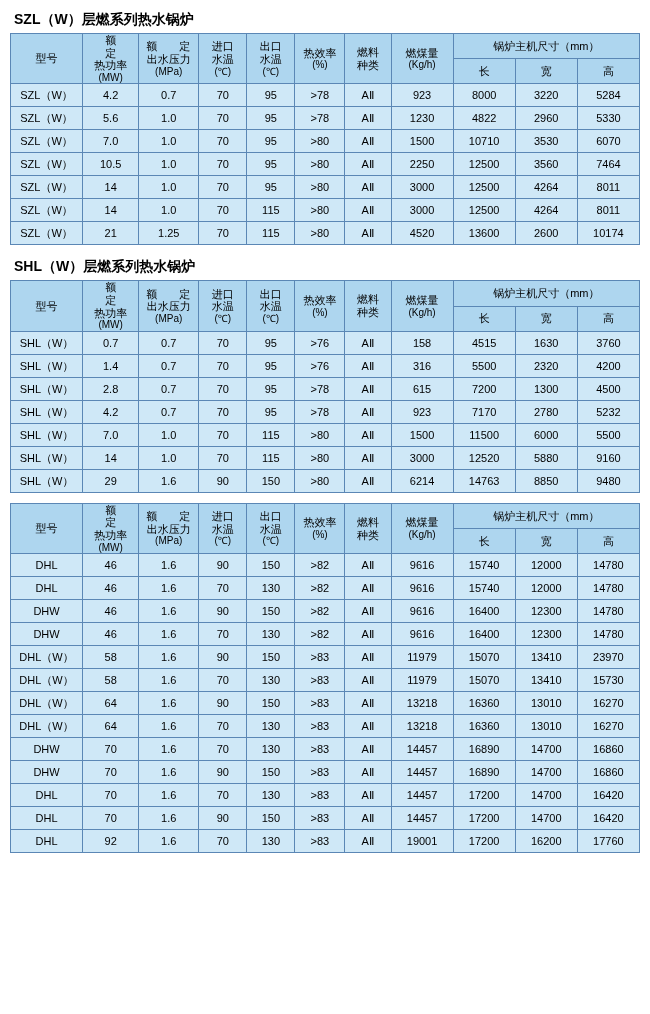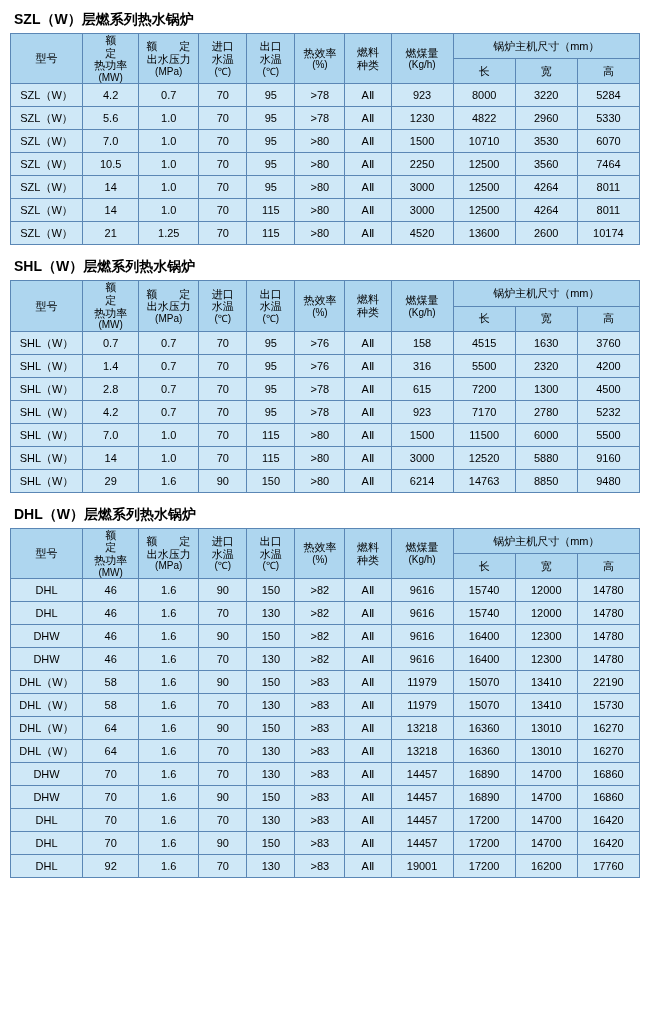--- a/index.html
+++ b/index.html
@@ -381,21 +381,20 @@
             <td>6214</td>
             <td>14763</td>
             <td>8850</td>
             <td>9480</td>
           </tr>
       </tbody>
     </table>
   </div>
 
   <div class="tbl-wrap">
-    <div class="section-title">DHL（W）层燃系列热水锅炉</div>
     <table class="spec">
       <colgroup>
         <col style="width:72px">
           <col style="width:56px">
           <col style="width:60px">
           <col style="width:48px">
           <col style="width:48px">
         <col style="width:50px">
           <col style="width:46px">
           <col style="width:62px">
@@ -503,21 +502,21 @@
             <td>DHL（W）</td>
             <td>58</td>
             <td>1.6</td>
             <td>90</td>
             <td>150</td>
             <td>&gt;83</td>
             <td>AⅡ</td>
             <td>11979</td>
             <td>15070</td>
             <td>13410</td>
-            <td>22190</td>
+            <td>23970</td>
           </tr>
         <tr>
             <td>DHL（W）</td>
             <td>58</td>
             <td>1.6</td>
             <td>70</td>
             <td>130</td>
             <td>&gt;83</td>
             <td>AⅡ</td>
             <td>11979</td>

